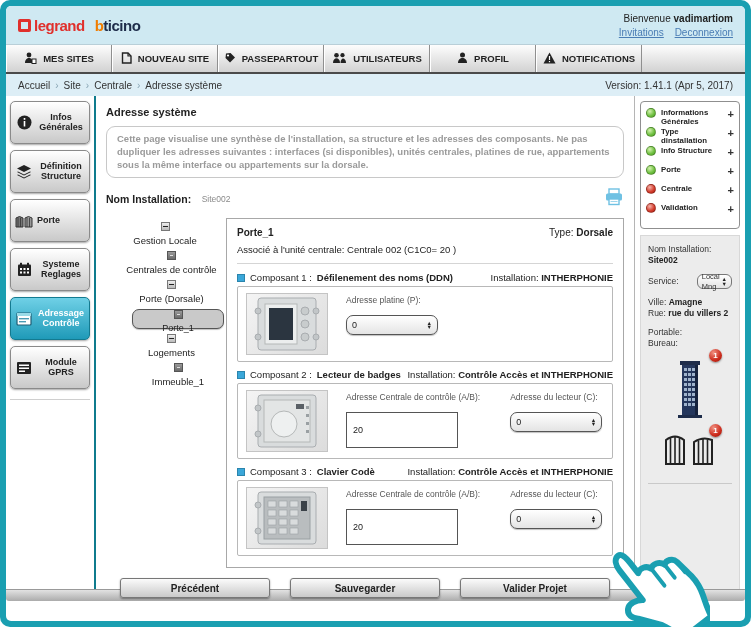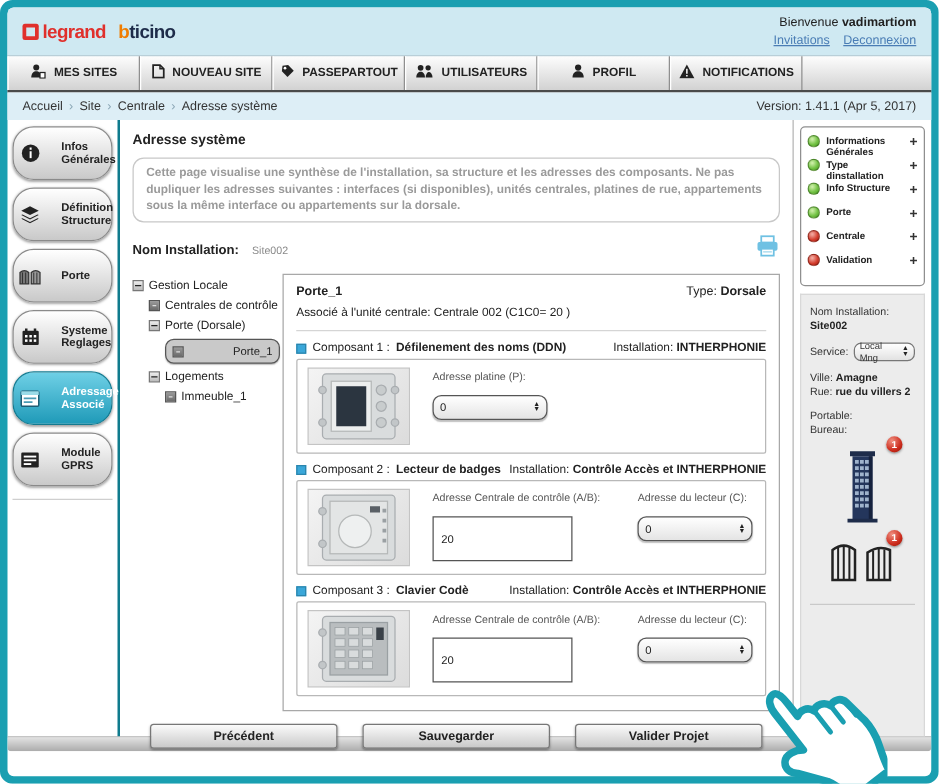--- a/index.html
+++ b/index.html
@@ -30,39 +30,39 @@
   .crumbbar { height:22px; background:#ddeef6; display:flex; justify-content:space-between; align-items:center; padding:0 12px; font-size:10px; color:#333; }
   .crumbbar .sep { color:#8aa6b5; margin:0 5px; }
   .crumb-item { cursor:pointer; }
   .version { color:#333; }
 
   
   .bodyrow { display:flex; height:493px; }
 
   
   .lsb { width:90px; border-right:2px solid #0f7b8d; padding:5px 4px; }
-  .sbtn { width:80px; height:43px; margin:0 auto 6px; border:1px solid #8a8a8a; border-radius:17px; background:linear-gradient(#ffffff,#c9c9c9); box-shadow:0 1px 2px rgba(0,0,0,.35); display:flex; align-items:center; gap:16px; padding:0 4px; font-size:9px; font-weight:bold; color:#222; line-height:1.1; cursor:pointer; }
+  .sbtn { width:80px; height:43px; margin:0 auto 6px; border:1px solid #8a8a8a; border-radius:5px; background:linear-gradient(#ffffff,#c9c9c9); box-shadow:0 1px 2px rgba(0,0,0,.35); display:flex; align-items:center; gap:4px; padding:0 4px; font-size:9px; font-weight:bold; color:#222; line-height:1.1; cursor:pointer;text-align:center; }
   .sbtn .sic { width:18px; flex:0 0 18px; display:flex; justify-content:center; }
   .sbtn.active { background:linear-gradient(#6fd0e6,#1f9ab8); border-color:#137a90; color:#fff; }
   .sbtn.disabled { color:#9a9a9a; cursor:default; }
   .lsb hr { border:none; border-top:1px solid #cfcfcf; margin-top:10px; }
 
   
   .main { flex:1; border-right:1px solid #b5b5b5; padding:8px 10px 0; position:relative; }
   .mtitle { font-size:11px; font-weight:bold; color:#222; margin:2px 0 8px; }
   .infobox { border:1px solid #c8c8c8; border-radius:9px; padding:6px 10px; font-size:9.5px; color:#9a9a9a; font-weight:bold; line-height:1.35; }
   .nomrow { display:flex; align-items:center; margin:10px 0 8px; }
   .nomrow .lbl { font-size:10.5px; font-weight:bold; color:#222; }
   .nomrow .val { font-size:8.5px; color:#8a8a8a; background:#fff; padding:2px 6px; min-width:120px; }
   .nomrow .spacer { flex:1; }
   .printer { cursor:pointer; }
 
   .contentrow { display:flex; align-items:stretch; }
   .tree { width:118px; font-size:9.5px; color:#222; padding-top:4px; }
-  .trow { display:flex; align-items:center; gap:4px; margin-bottom:5px; cursor:pointer; }
+  .trow { display:flex; align-items:center; gap:4px; margin-bottom:5px; cursor:pointer;flex-direction:column; }
   .trow.l1 { margin-left:13px; } .trow.l2 { margin-left:26px; }
   .trow.sel { background:#c9c9c9; }
   .tbox { width:9px; height:9px; flex:0 0 9px; border:1px solid #777; background:linear-gradient(#eee,#bbb); position:relative; }
   .tbox.minus::after { content:""; position:absolute; left:1px; top:3px; width:5px; height:1px; background:#222; }
   .tbox.leaf { background:linear-gradient(#9a9a9a,#6b6b6b); border-color:#555; }
   .tbox.leaf::after { content:""; position:absolute; left:2px; top:3px; width:3px; height:1px; background:#ddd; }
 
   .detail { flex:1; border:1px solid #a8a8a8; background:#fff; margin-left:2px; padding:8px 10px 4px; }
   .dhead { display:flex; justify-content:space-between; font-size:10px; color:#222; }
   .dhead .t { font-weight:bold; }
@@ -90,21 +90,21 @@
   .rsb { width:110px; padding:5px 5px 0; display:flex; flex-direction:column; }
   .statusbox { border:1px solid #8f8f8f; border-radius:4px; background:#fff; padding:6px 5px; }
   .srow { display:flex; gap:5px; height:19px; font-size:7.8px; font-weight:bold; color:#222; cursor:pointer; }
   .dot { width:10px; height:10px; border-radius:50%; flex:0 0 10px; border:1px solid rgba(0,0,0,.25); }
   .dot.green { background:radial-gradient(circle at 35% 30%, #d5f2b0, #6dbf3e 60%, #4e9a28); }
   .dot.red { background:radial-gradient(circle at 35% 30%, #f5b3aa, #d23a2a 60%, #a31f12); }
   .srow .plus { margin-left:auto; font-size:11px; font-weight:bold; color:#333; }
   .rinfo { flex:1; background:#ececec; margin-top:6px; padding:8px 7px; font-size:8.5px; color:#333; line-height:1.3; border:1px solid #d8d8d8; border-bottom:none; }
   .rinfo b { color:#222; }
   .rinfo .blk { margin-bottom:8px; }
-  .svcrow { display:flex; align-items:center; gap:4px; margin-bottom:8px; }
+  .svcrow { display:flex; align-items:center; gap:18px; margin-bottom:8px; }
   .selsm { display:flex; align-items:center; justify-content:space-between; border:1px solid #777; border-radius:6px; background:linear-gradient(#fff,#e2e2e2); height:15px; width:58px; padding:0 4px; font-size:7.5px; cursor:pointer; }
   .iconwrap { position:relative; width:60px; margin:4px auto 10px; text-align:center; }
   .badge { position:absolute; top:-8px; right:-2px; width:13px; height:13px; border-radius:50%; background:radial-gradient(circle at 35% 28%, #f08f80, #cc2b1c 60%, #8f1508); color:#fff; font-size:8px; font-weight:bold; display:flex; align-items:center; justify-content:center; box-shadow:0 1px 2px rgba(0,0,0,.4); }
   .rinfo hr { border:none; border-top:1px solid #c9c9c9; margin-top:14px; }
 
   
   .botbar { height:12px; background:linear-gradient(#e2e2e2,#ababab); border-top:1px solid #999; border-radius:0 0 3px 3px; }
 
   
   .hand { position:absolute; left:598px; top:536px; width:112px; height:118px; z-index:30; pointer-events:none; }
@@ -242,21 +242,21 @@
       </div>
       <div class="sbtn active">
         <span class="sic">
               <svg width="16" height="14" viewBox="0 0 16 14">
                 <rect x="1" y="1" width="14" height="12" fill="#fff" stroke="#1e5d74" stroke-width="1.2" rx="1"></rect>
                 <rect x="1" y="1" width="14" height="3" fill="#9adbe8"></rect>
                 <rect x="3" y="6" width="10" height="1.4" fill="#4b9cb5"></rect>
                 <rect x="3" y="9" width="7" height="1.4" fill="#4b9cb5"></rect>
               </svg>
             </span>
-        <span>Adressage Associé</span>
+        <span>Adressage Contrôle</span>
       </div>
       <div class="sbtn">
         <span class="sic">
               <svg width="16" height="14" viewBox="0 0 16 14">
                 <rect x="1" y="1" width="14" height="12" fill="#222" rx="1"></rect>
                 <g fill="#fff">
                   <rect x="3" y="3.5" width="10" height="1.5"></rect>
                   <rect x="3" y="6.5" width="10" height="1.5"></rect>
                   <rect x="3" y="9.5" width="6" height="1.5"></rect>
                 </g>

